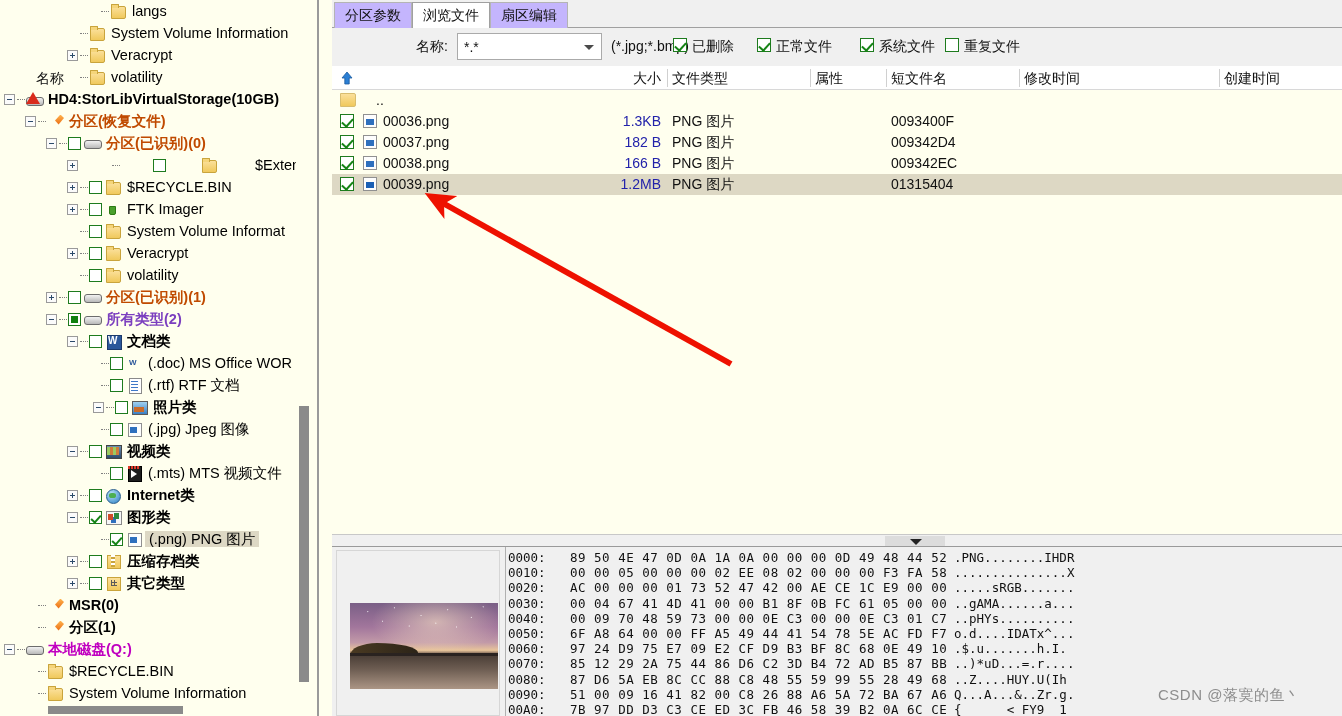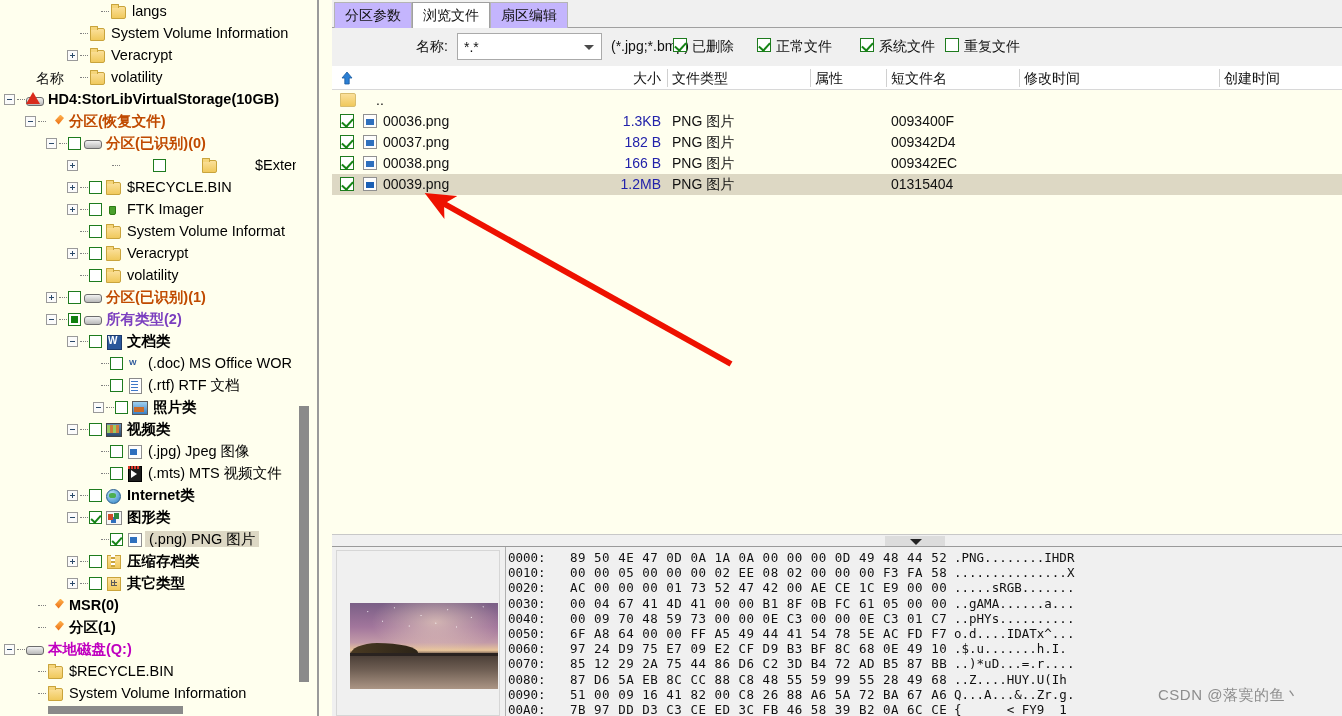--- a/index.html
+++ b/index.html
@@ -524,33 +524,33 @@
             </span>
             <span class="tlabel">(.rtf) RTF 文档</span>
           </div>
           <div class="tnode" style="padding-left: 93px;">
             <span class="expander"></span>
             <span class="dots"></span>
             <span class="chk"></span>
             <span class="ic photo"></span>
             <span class="tlabel bold">照片类</span>
           </div>
+          <div class="tnode" style="padding-left: 88px;">
+            <span class="exp-spacer"></span>
+            <span class="dots"></span>
+            <span class="chk"></span>
+            <span class="ic img"></span>
+            <span class="tlabel">(.jpg) Jpeg 图像</span>
+          </div>
           <div class="tnode" style="padding-left: 67px;">
             <span class="expander"></span>
             <span class="dots"></span>
             <span class="chk"></span>
             <span class="ic video"></span>
             <span class="tlabel bold">视频类</span>
-          </div>
-          <div class="tnode" style="padding-left: 88px;">
-            <span class="exp-spacer"></span>
-            <span class="dots"></span>
-            <span class="chk"></span>
-            <span class="ic img"></span>
-            <span class="tlabel">(.jpg) Jpeg 图像</span>
           </div>
           <div class="tnode" style="padding-left: 88px;">
             <span class="exp-spacer"></span>
             <span class="dots"></span>
             <span class="chk"></span>
             <span class="ic mts">
               <i class="redbar"></i>
             </span>
             <span class="tlabel">(.mts) MTS 视频文件</span>
           </div>

